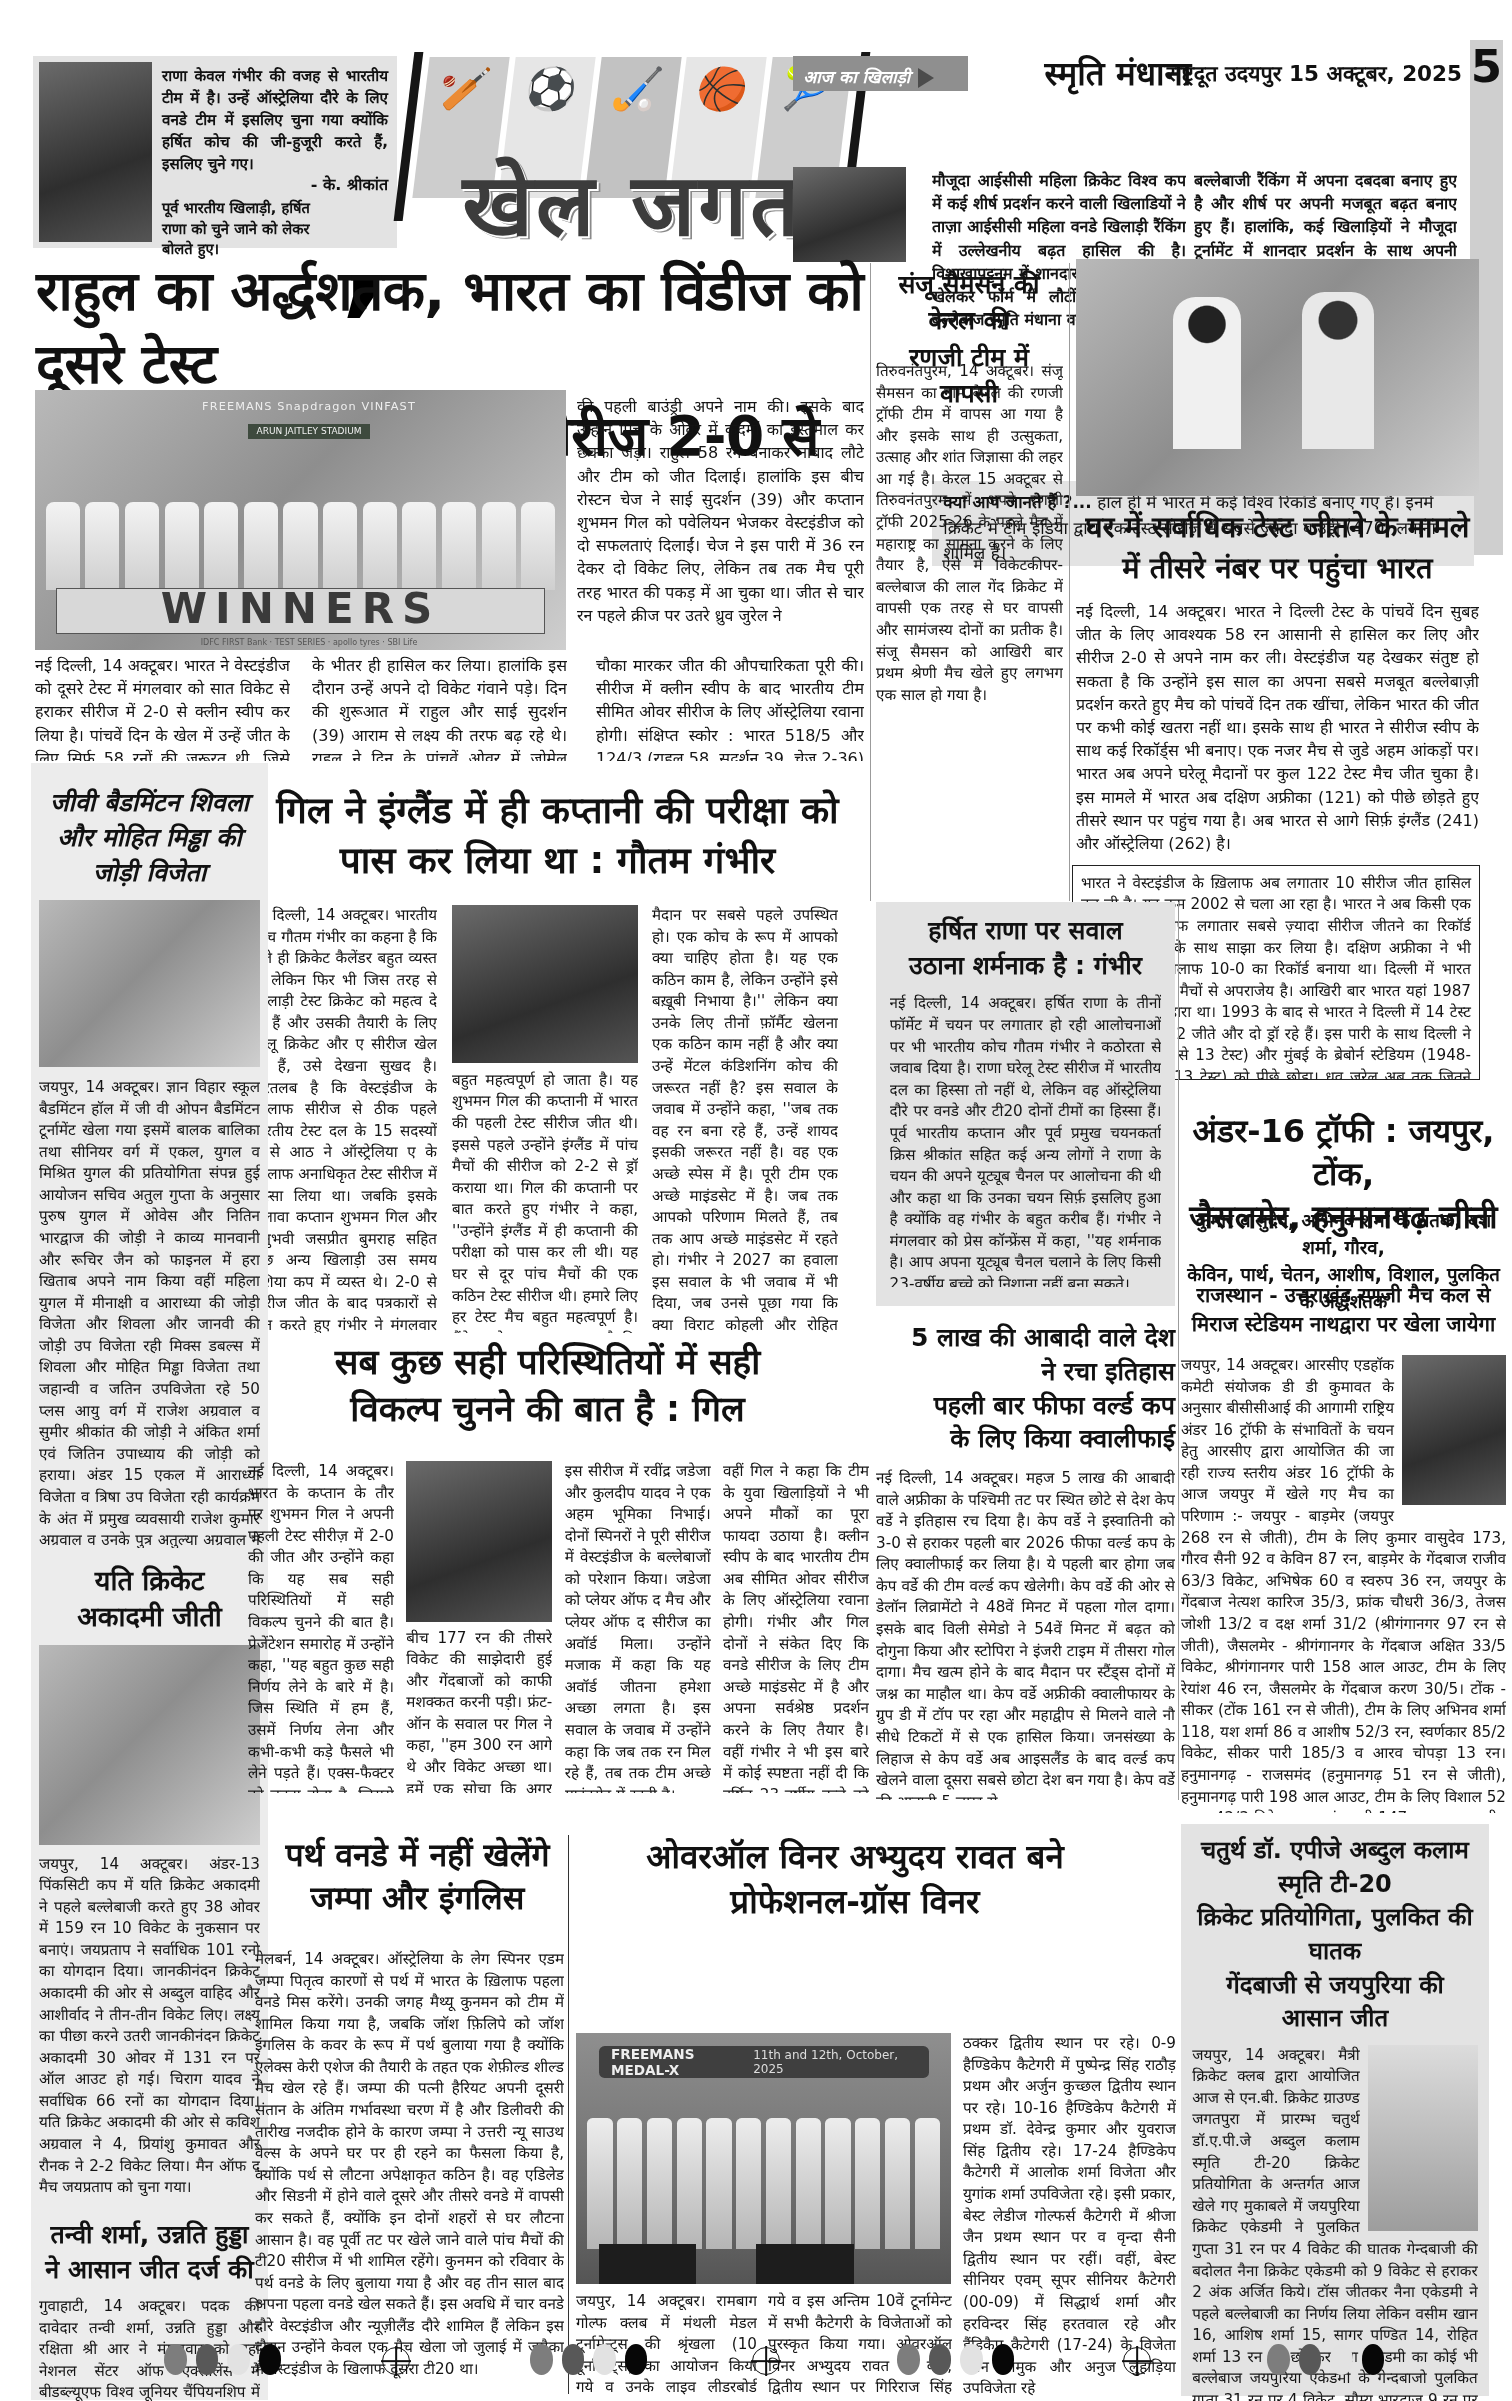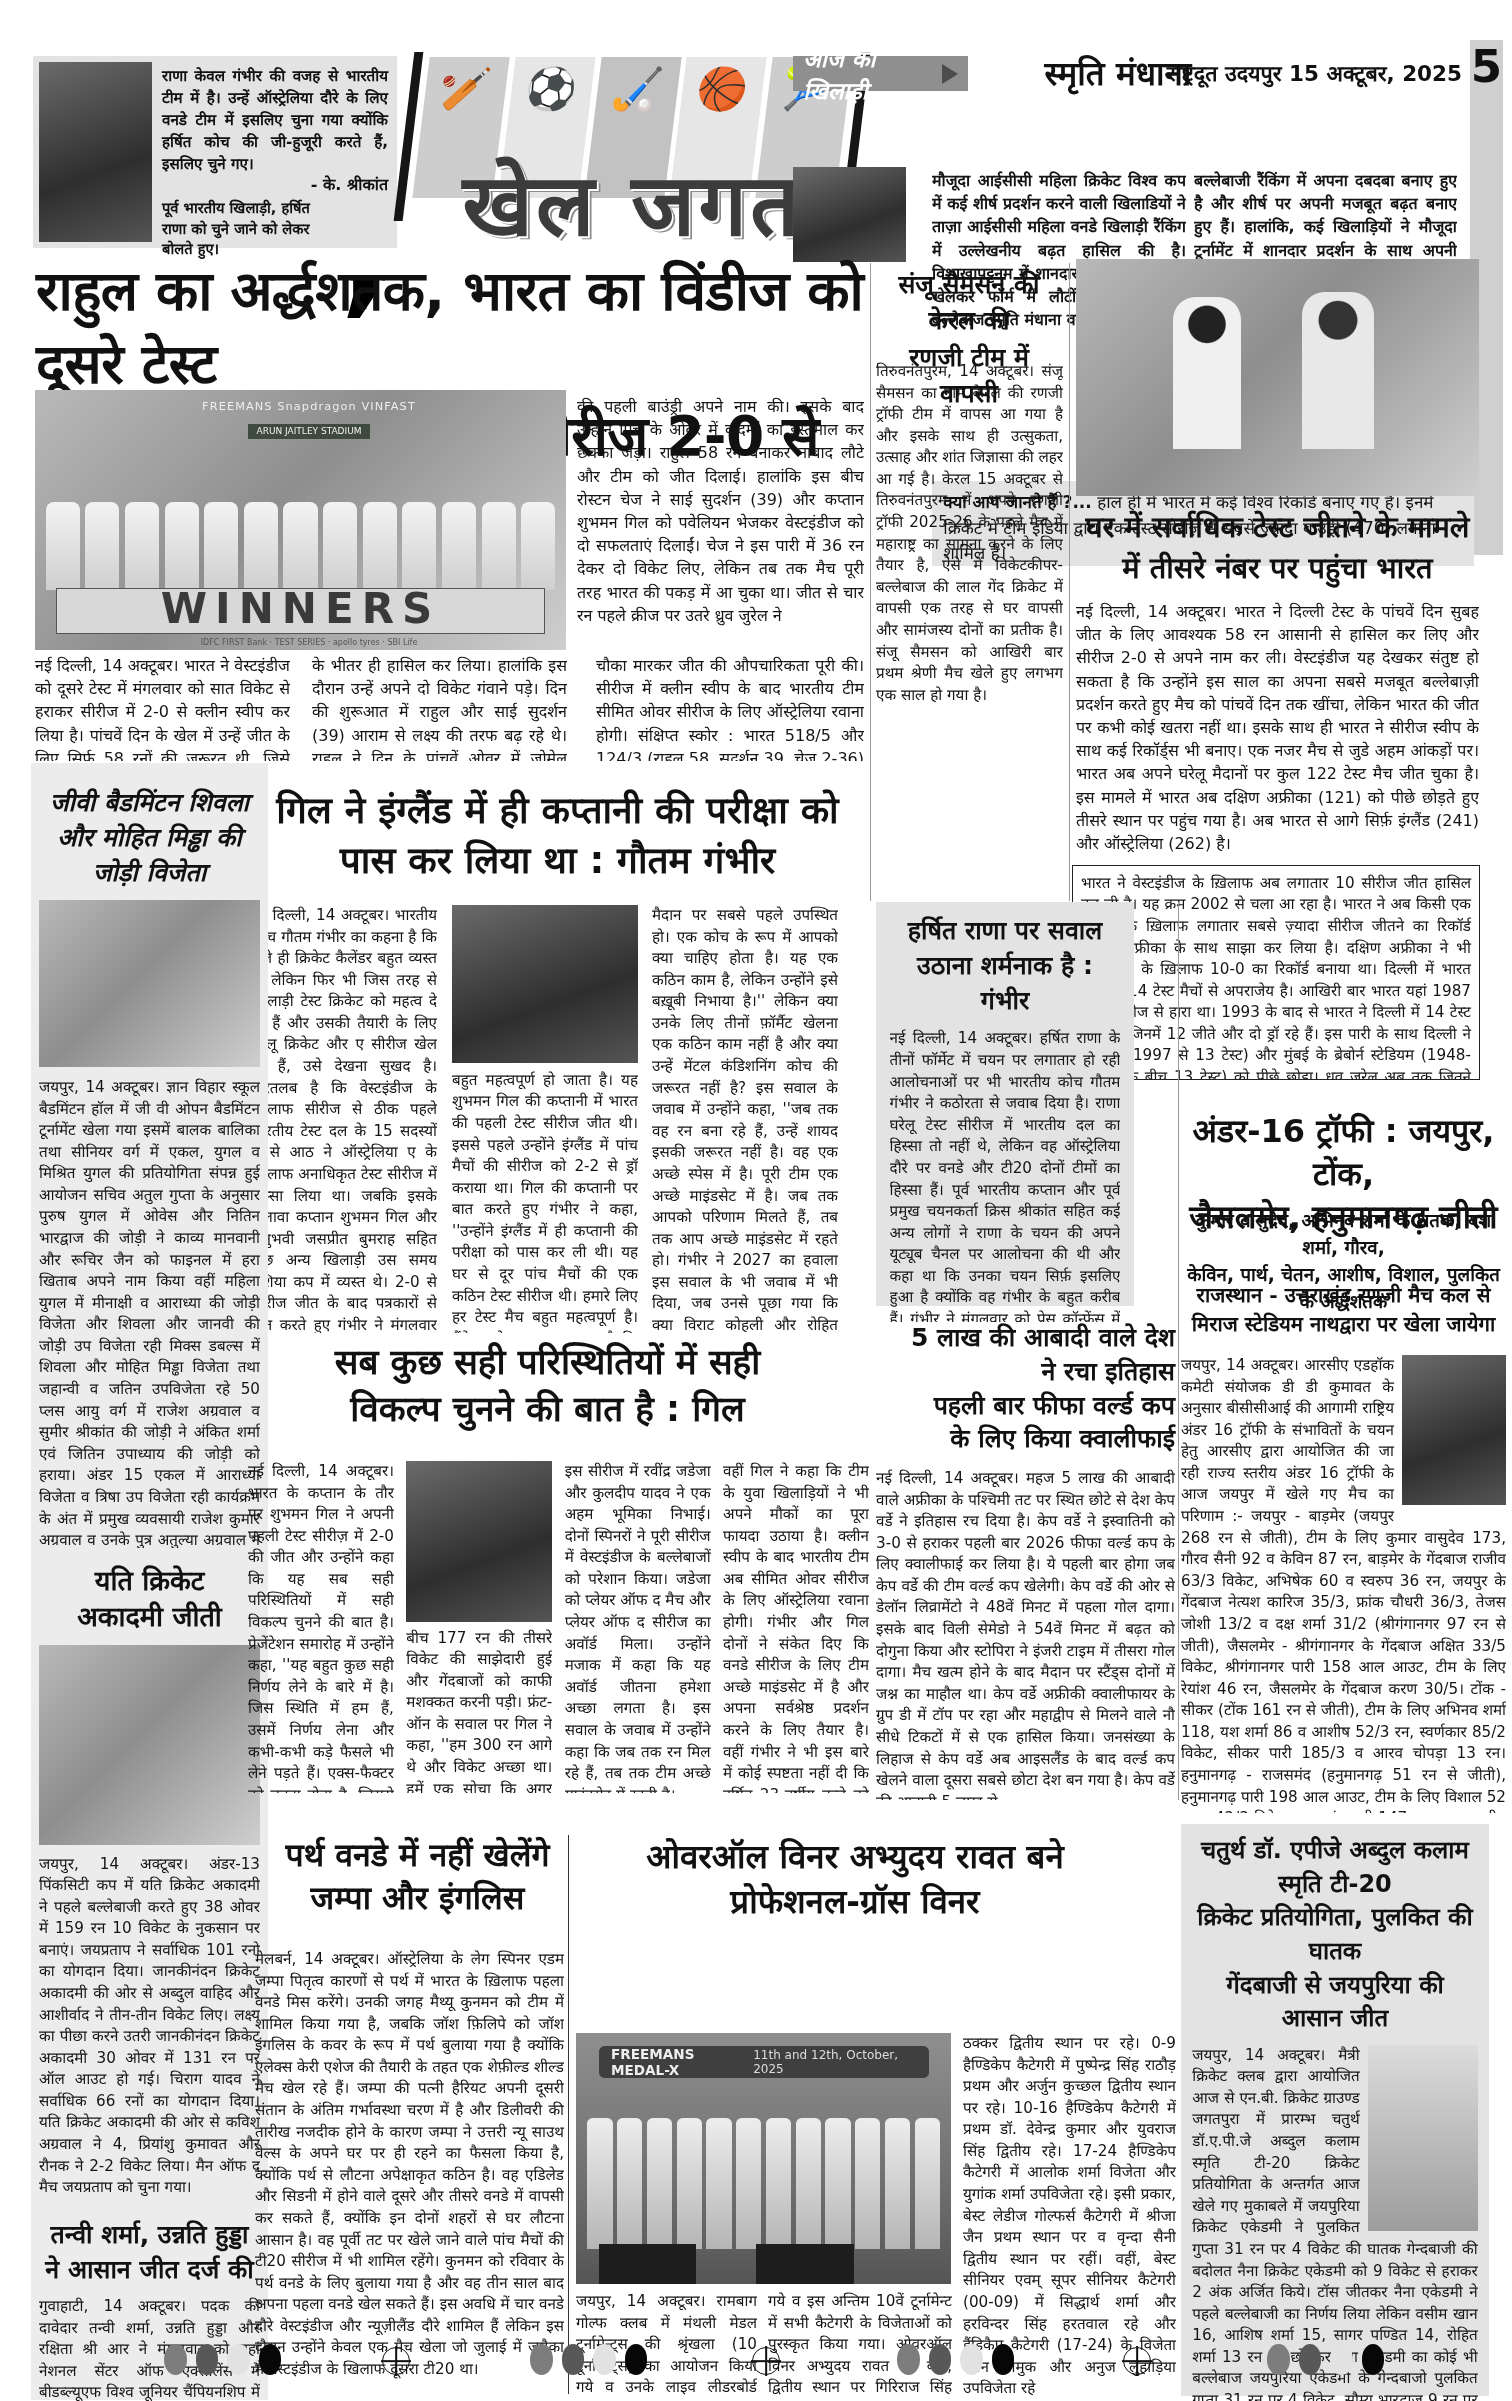--- a/index.html
+++ b/index.html
@@ -17,22 +17,22 @@
   .ph-dark{background:linear-gradient(160deg,#6b6b6b 0%,#2e2e2e 60%,#555 100%);}
   .graybox{background:#e3e3e3;}
   .vline{width:1.1px;background:#9b9b9b;}
   
   .stripe{position:absolute;top:4.5px;height:141px;width:80px;transform:skewX(-7deg);
           display:flex;align-items:flex-start;justify-content:center;padding-top:8px;box-sizing:border-box;}
   .mast-title{font-size:86px;font-weight:bold;color:#3c3c3c;letter-spacing:3.4px;
               text-shadow:1.7px 1.7px 0 #fff,3.4px 3.4px 0 #8a8a8a;}
   .edgebar{position:absolute;top:0;width:9px;height:169px;background:#161616;transform:skewX(-7deg);}
   
-  .tp-tag{background:#8f8f8f;color:#fff;font-style:italic;font-weight:bold;font-size:23px;
-          display:flex;align-items:center;gap:8px;padding:3.4px 10.2px;box-sizing:border-box;}
+  .tp-tag{background:#8f8f8f;color:#fff;font-style:italic;font-weight:bold;font-size:17px;
+          display:flex;align-items:flex-end;gap:8px;padding:3.4px 10.2px;box-sizing:border-box;}
   .tri{width:0;height:0;border-top:10.2px solid transparent;border-bottom:10.2px solid transparent;border-left:16px solid #4c4c4c;}
   
   .wp-strip{position:absolute;left:0;right:0;color:#f2f2f2;text-align:center;padding-left:17px;}
   .wp-banner{position:absolute;left:4%;right:4%;bottom:6%;height:17%;background:#d8d8d8;
              border:1.7px solid #555;display:flex;align-items:flex-end;justify-content:center;}
   .wp-banner span{font-size:42px;font-weight:bold;color:#3a3a3a;letter-spacing:8px;}
   .players-row{position:absolute;left:2%;right:2%;bottom:23%;height:34%;display:flex;gap:5.6px;}
   .players-row i{flex:1;background:linear-gradient(#f3f3f3,#cfcfcf);border-radius:8px 8px 0 0;}
   
   .golf-banner{position:absolute;left:6%;top:5%;right:6%;height:13%;background:#3f3f3f;border-radius:5.6px;
@@ -167,21 +167,21 @@
     <div class="j small-txt clip" style="height:471px;margin-top:10.2px;">जयपुर, 14 अक्टूबर। ज्ञान विहार स्कूल बैडमिंटन हॉल में जी वी ओपन बैडमिंटन टूर्नामेंट खेला गया इसमें बालक बालिका तथा सीनियर वर्ग में एकल, युगल व मिश्रित युगल की प्रतियोगिता संपन्न हुई आयोजन सचिव अतुल गुप्ता के अनुसार पुरुष युगल में ओवेस और नितिन भारद्वाज की जोड़ी ने काव्य मानवानी और रूचिर जैन को फाइनल में हरा खिताब अपने नाम किया वहीं महिला युगल में मीनाक्षी व आराध्या की जोड़ी विजेता और शिवला और जानवी की जोड़ी उप विजेता रही मिक्स डबल्स में शिवला और मोहित मिड्ढा विजेता तथा जहान्वी व जतिन उपविजेता रहे 50 प्लस आयु वर्ग में राजेश अग्रवाल व सुमीर श्रीकांत की जोड़ी ने अंकित शर्मा एवं जितिन उपाध्याय की जोड़ी को हराया। अंडर 15 एकल में आराध्या विजेता व त्रिषा उप विजेता रही कार्यक्रम के अंत में प्रमुख व्यवसायी राजेश कुमार अग्रवाल व उनके पुत्र अतुल्या अग्रवाल ने खिलाड़ियों को ट्रॉफी व सर्टिफिकेट बांटे इस मौके पर अकादमी के कोच कमल बिष्ट, विशाल, गणेश शर्मा तथा मैटर अतुल गुप्ता ने सभी को शानदार प्रदर्शन के लिए बधाई दी।</div>
     <div class="b c pre" style="font-size:27px;line-height:1.35;margin-top:14.7px;">यति क्रिकेट
 अकादमी जीती</div>
     <div class="ph" style="width:100%;height:200px;margin-top:9px;"></div>
     <div class="j small-txt clip" style="height:350px;margin-top:9px;">जयपुर, 14 अक्टूबर। अंडर-13 पिंकसिटी कप में यति क्रिकेट अकादमी ने पहले बल्लेबाजी करते हुए 38 ओवर में 159 रन 10 विकेट के नुकसान पर बनाएं। जयप्रताप ने सर्वाधिक 101 रनो का योगदान दिया। जानकीनंदन क्रिकेट अकादमी की ओर से अब्दुल वाहिद और आशीर्वाद ने तीन-तीन विकेट लिए। लक्ष्य का पीछा करने उतरी जानकीनंदन क्रिकेट अकादमी 30 ओवर में 131 रन पर ऑल आउट हो गई। चिराग यादव ने सर्वाधिक 66 रनों का योगदान दिया। यति क्रिकेट अकादमी की ओर से कविश अग्रवाल ने 4, प्रियांशु कुमावत और रौनक ने 2-2 विकेट लिया। मैन ऑफ द मैच जयप्रताप को चुना गया।</div>
     <div class="b c pre" style="font-size:25px;line-height:1.4;margin-top:13.6px;">तन्वी शर्मा, उन्नति हुड्डा
 ने आसान जीत दर्ज की</div>
     <div class="j small-txt clip" style="height:243px;margin-top:9px;">गुवाहाटी, 14 अक्टूबर। पदक की दावेदार तन्वी शर्मा, उन्नति हुड्डा और रक्षिता श्री आर ने मंगलवार को यहां नेशनल सेंटर ऑफ एक्सीलेंस में बीडब्ल्यूएफ विश्व जूनियर चैंपियनशिप में अपने अभियान की शुरुआत आसान जीत के साथ की, जबकि चारों बालक एकल खिलाड़ी भी अगले दौर में पहुंच गए।</div>
   </div>
 
-  <div class="abs graybox" style="left:876px;top:902px;width:258px;height:404px;padding:11.3px 13.6px;box-sizing:border-box;">
+  <div class="abs graybox" style="left:876px;top:902px;width:299px;height:404px;padding:11.3px 13.6px;box-sizing:border-box;">
     <div class="b c pre" style="font-size:25px;line-height:1.4;">हर्षित राणा पर सवाल
 उठाना शर्मनाक है : गंभीर</div>
     <div class="j small-txt clip" style="height:294px;margin-top:10.2px;">नई दिल्ली, 14 अक्टूबर। हर्षित राणा के तीनों फॉर्मेट में चयन पर लगातार हो रही आलोचनाओं पर भी भारतीय कोच गौतम गंभीर ने कठोरता से जवाब दिया है। राणा घरेलू टेस्ट सीरीज में भारतीय दल का हिस्सा तो नहीं थे, लेकिन वह ऑस्ट्रेलिया दौरे पर वनडे और टी20 दोनों टीमों का हिस्सा हैं। पूर्व भारतीय कप्तान और पूर्व प्रमुख चयनकर्ता क्रिस श्रीकांत सहित कई अन्य लोगों ने राणा के चयन की अपने यूट्यूब चैनल पर आलोचना की थी और कहा था कि उनका चयन सिर्फ़ इसलिए हुआ है क्योंकि वह गंभीर के बहुत करीब हैं। गंभीर ने मंगलवार को प्रेस कॉन्फ्रेंस में कहा, ''यह शर्मनाक है। आप अपना यूट्यूब चैनल चलाने के लिए किसी 23-वर्षीय बच्चे को निशाना नहीं बना सकते।</div>
   </div>
 
   <div class="abs b c pre" style="left:876px;top:1321px;width:299px;font-size:25px;line-height:1.35;text-align:right;">5 लाख की आबादी वाले देश
 ने रचा इतिहास
 पहली बार फीफा वर्ल्ड कप
 के लिए किया क्वालीफाई</div>
   <div class="abs j small-txt clip" style="left:876px;top:1468px;width:299px;height:332px;">नई दिल्ली, 14 अक्टूबर। महज 5 लाख की आबादी वाले अफ्रीका के पश्चिमी तट पर स्थित छोटे से देश केप वर्डे ने इतिहास रच दिया है। केप वर्डे ने इस्वातिनी को 3-0 से हराकर पहली बार 2026 फीफा वर्ल्ड कप के लिए क्वालीफाई कर लिया है। ये पहली बार होगा जब केप वर्डे की टीम वर्ल्ड कप खेलेगी। केप वर्डे की ओर से डेलॉन लिव्रामेंटो ने 48वें मिनट में पहला गोल दागा। इसके बाद विली सेमेडो ने 54वें मिनट में बढ़त को दोगुना किया और स्टोपिरा ने इंजरी टाइम में तीसरा गोल दागा। मैच खत्म होने के बाद मैदान पर स्टैंड्स दोनों में जश्न का माहौल था। केप वर्डे अफ्रीकी क्वालीफायर के ग्रुप डी में टॉप पर रहा और महाद्वीप से मिलने वाले नौ सीधे टिकटों में से एक हासिल किया। जनसंख्या के लिहाज से केप वर्डे अब आइसलैंड के बाद वर्ल्ड कप खेलने वाला दूसरा सबसे छोटा देश बन गया है। केप वर्डे की आबादी 5 लाख से</div>

